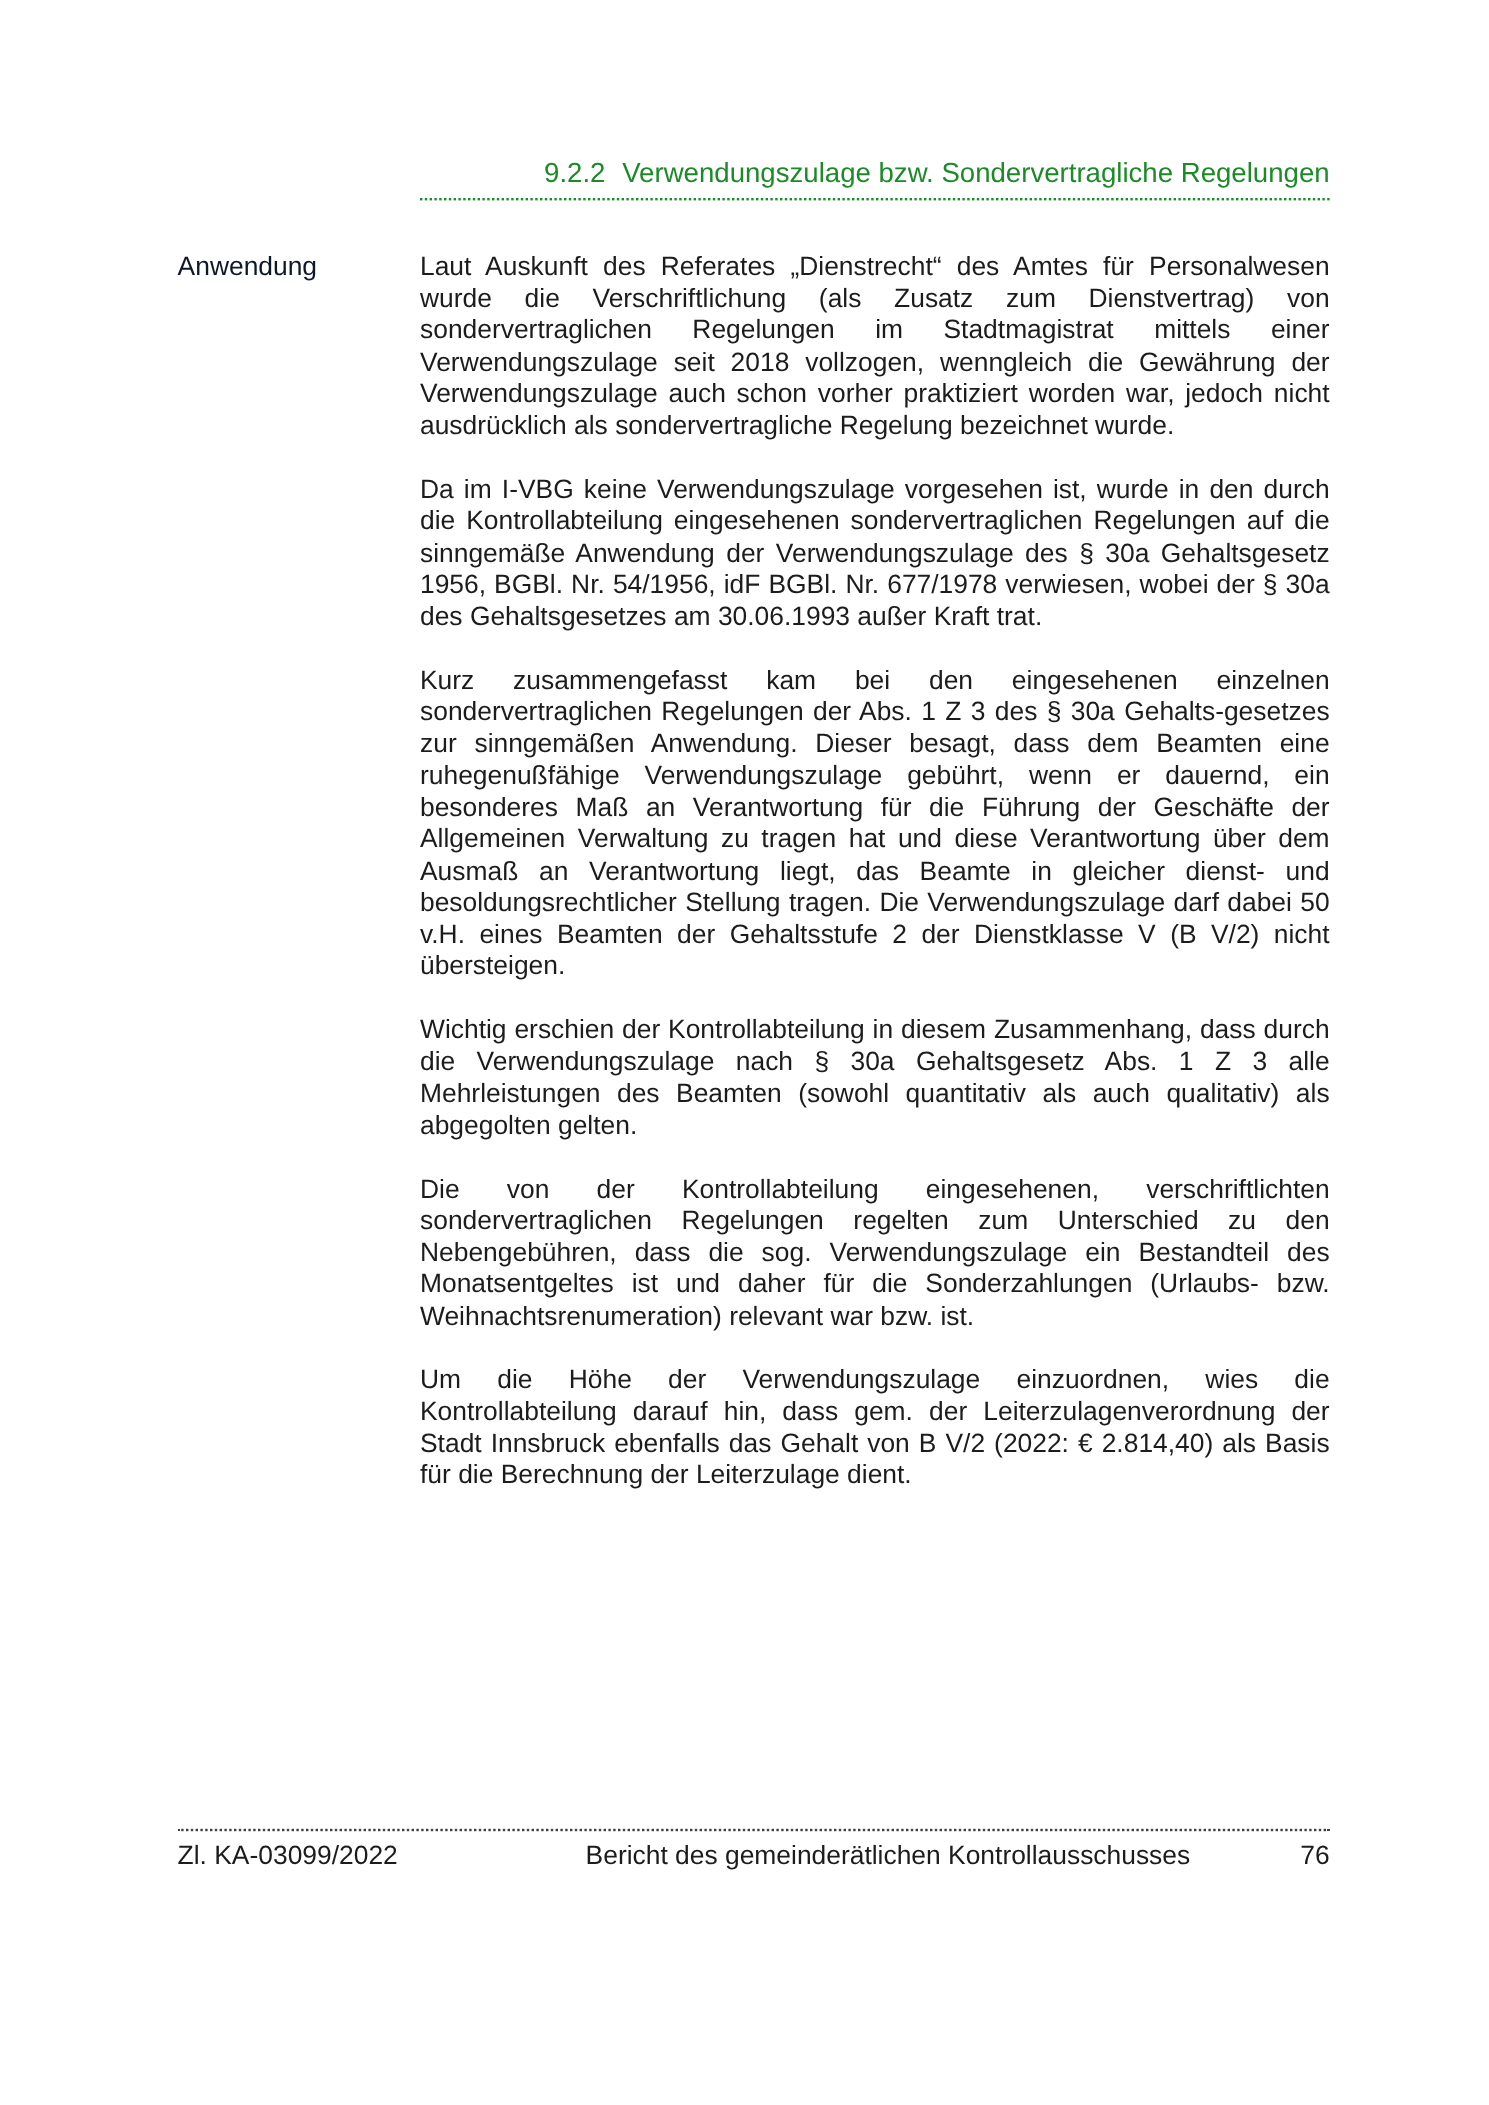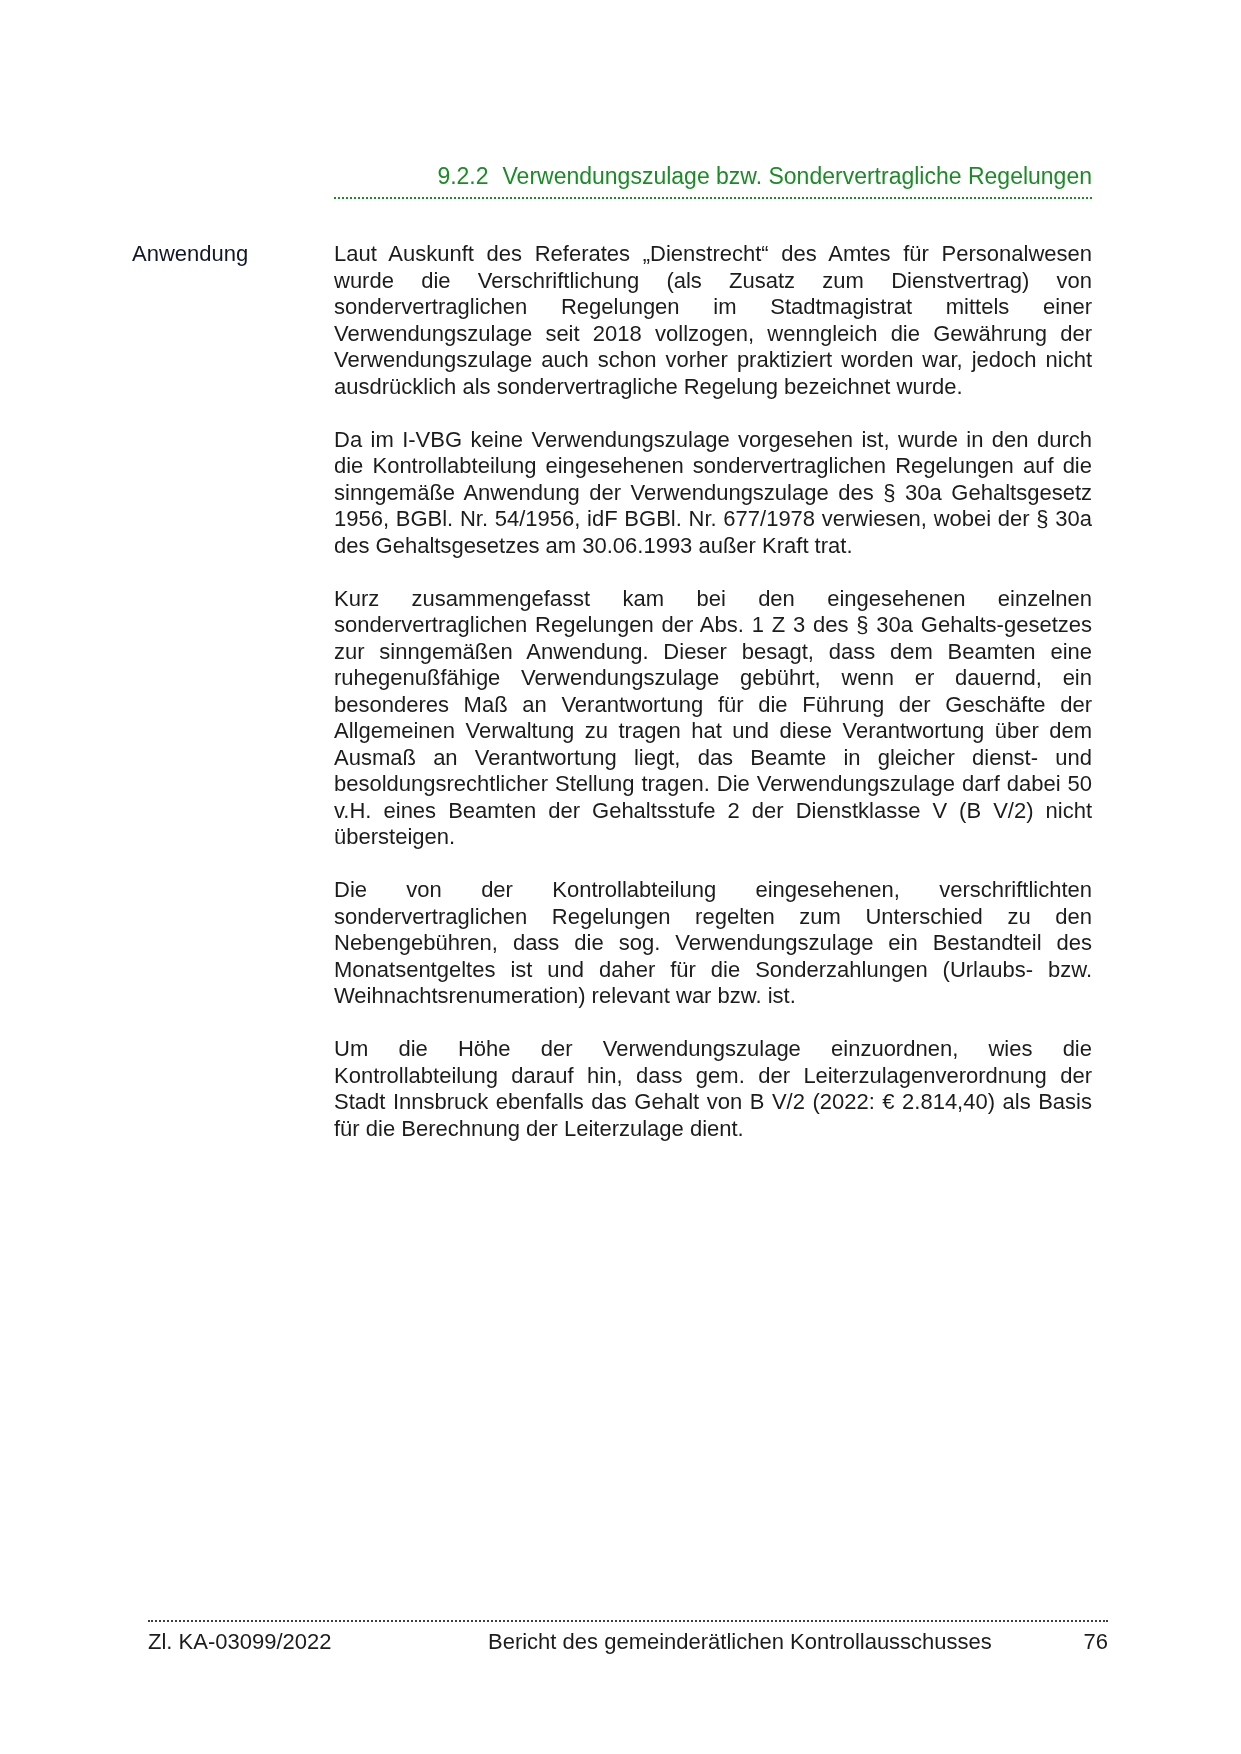--- a/index.html
+++ b/index.html
@@ -8,27 +8,26 @@
     width: 1241px;
     height: 1754px;
     margin: 0 auto;
     background: #ffffff;
     font-family: "Liberation Sans", "DejaVu Sans", sans-serif;
     color: #1c1c1c;
     overflow: hidden;
   }
   .content {
     position: absolute;
-    left: 132px;
+    left: 148px;
     top: 130px;
     width: 960px;
     display: grid;
     grid-template-columns: 202px 758px;
     align-items: start;
-    margin-top: 32px;
   }
   .heading-cell { grid-column: 2; }
   .section-heading {
     margin: 0 0 42px 0;
     padding-bottom: 7px;
     border-bottom: 2px dotted #1d8a28;
     color: #1d8a28;
     font-size: 23px;
     font-weight: 400;
     line-height: 28px;
@@ -46,21 +45,21 @@
   }
   .section-body { grid-column: 2; }
   .section-body p {
     margin: 0 0 26.5px 0;
     font-size: 22px;
     line-height: 26.5px;
     text-align: justify;
   }
   .footer {
     position: absolute;
-    top: 1620px;
+    top: 1524px;
     left: 148px;
     width: 960px;
     border-top: 2px dotted #3f3f3f;
   }
   .footer-row {
     position: relative;
     padding-top: 7px;
     height: 30px;
     font-size: 22px;
     line-height: 26px;
@@ -82,20 +81,21 @@
 
     <div class="margin-label">Anwendung</div>
     <div class="section-body">
       <p>Laut Auskunft des Referates „Dienstrecht“ des Amtes für Personalwesen wurde die Verschriftlichung (als Zusatz zum Dienstvertrag) von sondervertraglichen Regelungen im Stadtmagistrat mittels einer Verwendungszulage seit 2018 vollzogen, wenngleich die Gewährung der Verwendungszulage auch schon vorher praktiziert worden war, jedoch nicht ausdrücklich als sondervertragliche Regelung bezeichnet wurde.</p>
     </div>
 
     <div class="margin-label"></div>
     <div class="section-body">
       <p>Da im I-VBG keine Verwendungszulage vorgesehen ist, wurde in den durch die Kontrollabteilung eingesehenen sondervertraglichen Regelungen auf die sinngemäße Anwendung der Verwendungszulage des § 30a Gehaltsgesetz 1956, BGBl. Nr. 54/1956, idF BGBl. Nr. 677/1978 verwiesen, wobei der § 30a des Gehaltsgesetzes am 30.06.1993 außer Kraft trat.</p>
       <p>Kurz zusammengefasst kam bei den eingesehenen einzelnen sondervertraglichen Regelungen der Abs. 1 Z 3 des § 30a Gehalts-gesetzes zur sinngemäßen Anwendung. Dieser besagt, dass dem Beamten eine ruhegenußfähige Verwendungszulage gebührt, wenn er dauernd, ein besonderes Maß an Verantwortung für die Führung der Geschäfte der Allgemeinen Verwaltung zu tragen hat und diese Verantwortung über dem Ausmaß an Verantwortung liegt, das Beamte in gleicher dienst- und besoldungsrechtlicher Stellung tragen. Die Verwendungszulage darf dabei 50 v.H. eines Beamten der Gehaltsstufe 2 der Dienstklasse V (B V/2) nicht übersteigen.</p>
+      <p>Wichtig erschien der Kontrollabteilung in diesem Zusammenhang, dass durch die Verwendungszulage nach § 30a Gehaltsgesetz Abs. 1 Z 3 alle Mehrleistungen des Beamten (sowohl quantitativ als auch qualitativ) als abgegolten gelten.</p>
       <p>Die von der Kontrollabteilung eingesehenen, verschriftlichten sondervertraglichen Regelungen regelten zum Unterschied zu den Nebengebühren, dass die sog. Verwendungszulage ein Bestandteil des Monatsentgeltes ist und daher für die Sonderzahlungen (Urlaubs- bzw. Weihnachtsrenumeration) relevant war bzw. ist.</p>
     </div>
 
     <div class="section-body">
       <p>Um die Höhe der Verwendungszulage einzuordnen, wies die Kontrollabteilung darauf hin, dass gem. der Leiterzulagenverordnung der Stadt Innsbruck ebenfalls das Gehalt von B V/2 (2022: € 2.814,40) als Basis für die Berechnung der Leiterzulage dient.</p>
     </div>
 
   </div>
 
   <div class="footer">

